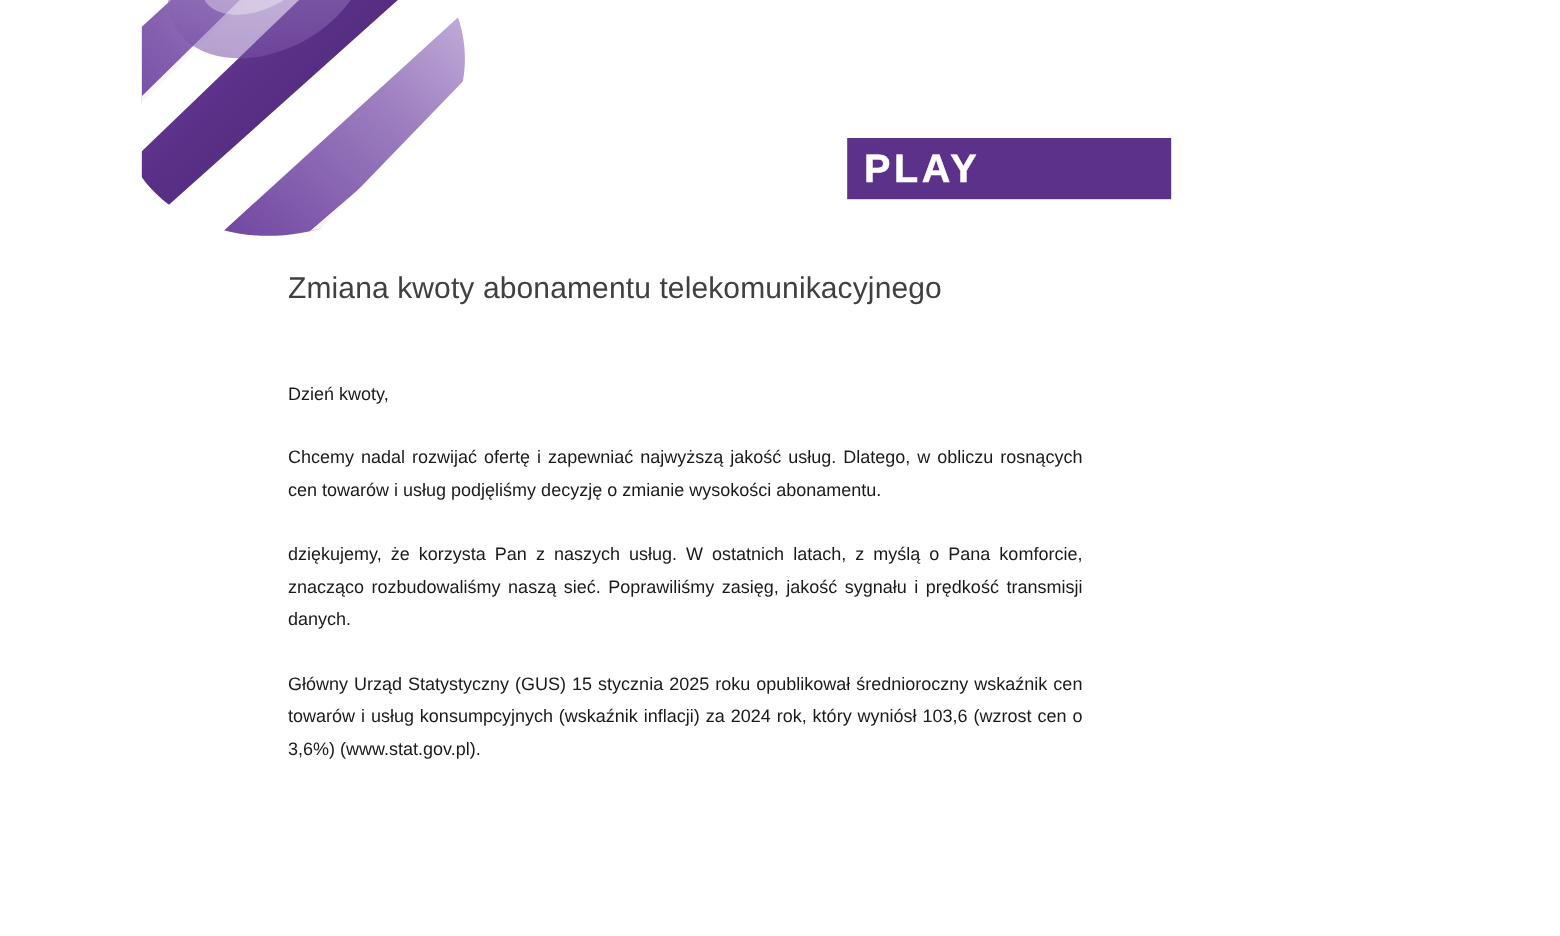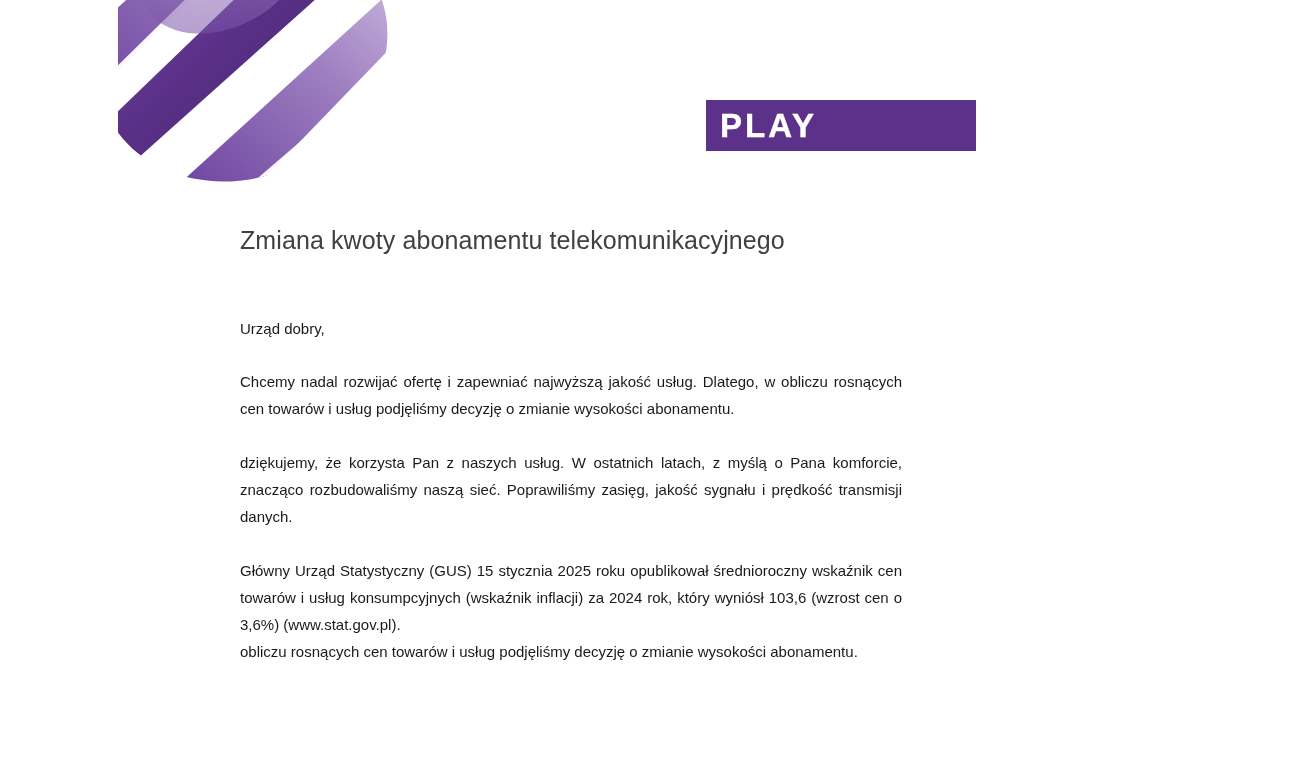--- a/index.html
+++ b/index.html
@@ -12,21 +12,21 @@
     height: 780px;
     position: relative;
     overflow: hidden;
     font-family: "Liberation Sans", sans-serif;
     color: #1a1a1a;
   }
 
   
   .header {
     position: absolute;
-    top: 0;
+    top: 15px;
     left: 0;
     width: 1300px;
     height: 200px;
   }
 
   
   .swirl {
     position: absolute;
     left: 118px;
     top: -60px;
@@ -149,23 +149,22 @@
   <div class="play-logo">
     <span class="wordmark">PLAY</span>
   </div>
 
 </div>
 
 <div class="doc">
 
   <h1 class="doc-title">Zmiana kwoty abonamentu telekomunikacyjnego</h1>
 
-  <p class="greeting">Urząd dobry,</p>
+  <p class="greeting">Dzień kwoty,</p>
 
   <p class="para">Chcemy nadal rozwijać ofertę i zapewniać najwyższą jakość usług. Dlatego, w obliczu rosnących cen towarów i usług podjęliśmy decyzję o zmianie wysokości abonamentu.</p>
 
   <p class="para">dziękujemy, że korzysta Pan z naszych usług. W ostatnich latach, z myślą o Pana komforcie, znacząco rozbudowaliśmy naszą sieć. Poprawiliśmy zasięg, jakość sygnału i prędkość transmisji danych.</p>
 
   <p class="para tight">Główny Urząd Statystyczny (GUS) 15 stycznia 2025 roku opublikował średnioroczny wskaźnik cen towarów i usług konsumpcyjnych (wskaźnik inflacji) za 2024 rok, który wyniósł 103,6 (wzrost cen o 3,6%) (www.stat.gov.pl).</p>
 
-  <p class="para follow">obliczu rosnących cen towarów i usług podjęliśmy decyzję o zmianie wysokości abonamentu.</p>
 
 </div>
 
 </body></html>

